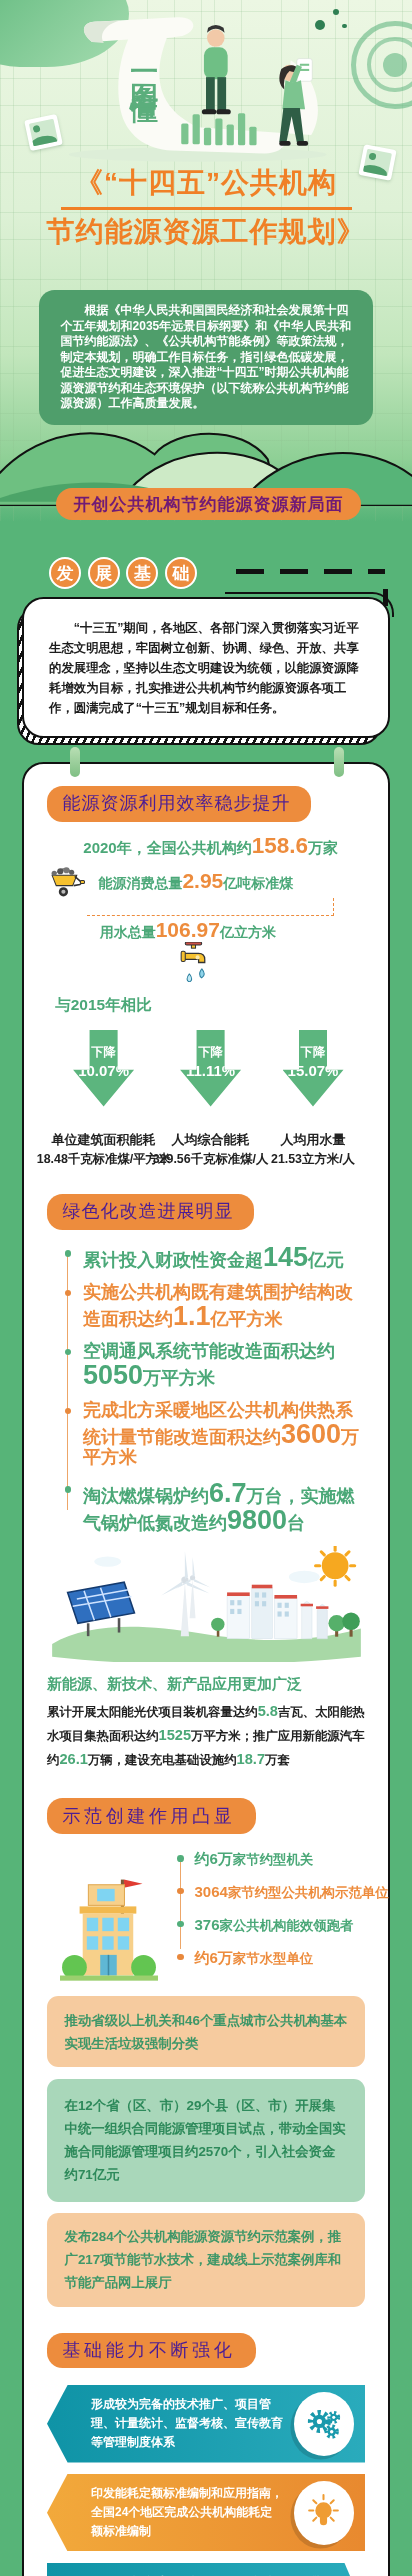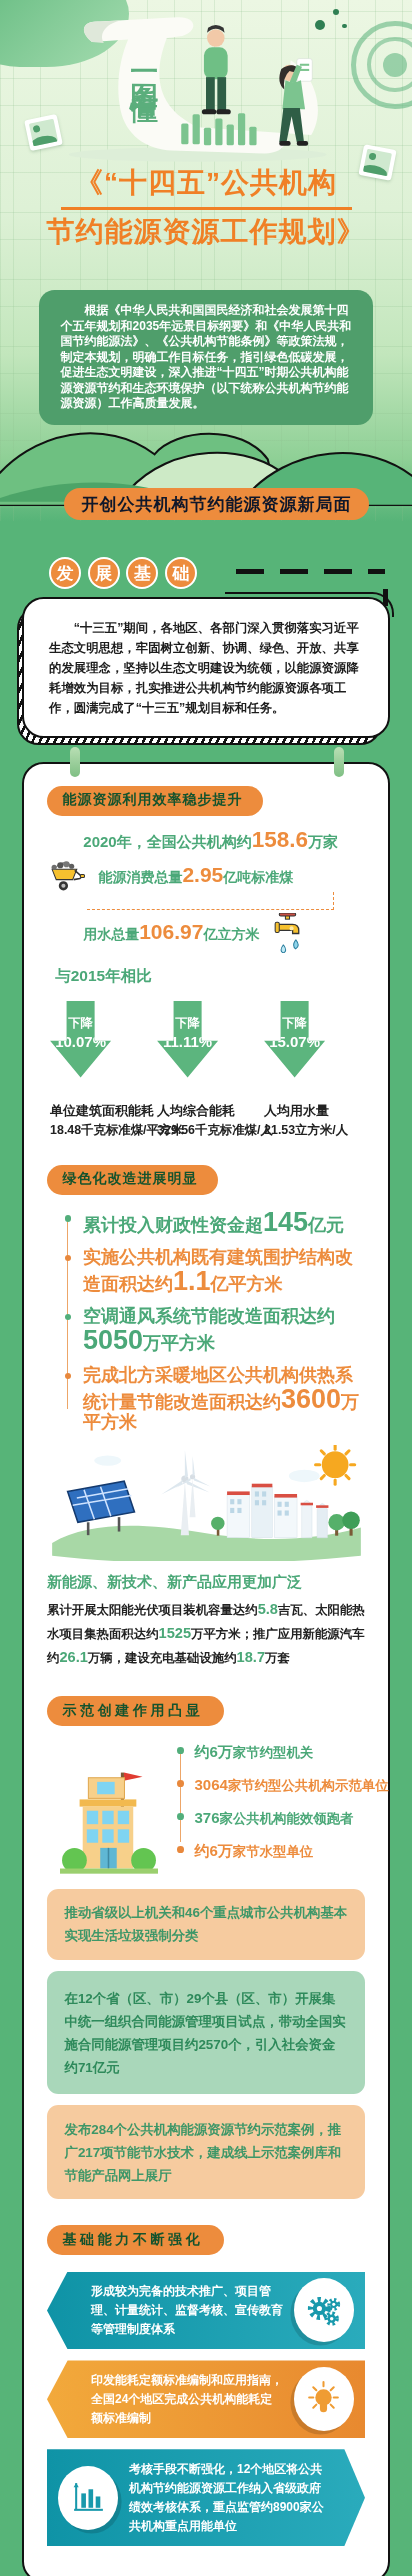--- a/index.html
+++ b/index.html
@@ -34,22 +34,22 @@
   .photo .pic::before{content:'';position:absolute;left:3.1px;top:3.1px;width:7.2px;height:7.2px;border-radius:50%;background:#4f9e6b;}
   .photo .pic::after{content:'';position:absolute;left:-3.1px;bottom:-5.2px;width:27px;height:13.4px;background:#4f9e6b;border-radius:50% 50% 0 0;}
   .photo1{left:27px;top:117px;transform:rotate(-12deg);}
   .photo2{left:361px;top:147px;transform:rotate(11deg);}
   .title{position:absolute;top:168px;left:0;width:100%;text-align:center;color:var(--title-orange);
     font-weight:800;font-size:28px;letter-spacing:1px;line-height:1.1;}
   .title .divider{width:291px;height:2.6px;background:var(--title-orange);margin:8.2px auto 7.2px;}
   .intro-box{position:absolute;top:290px;left:39px;width:334px;background:var(--green-deep);
     border-radius:15.5px;padding:13.4px 21.6px;color:#fff;font-size:12px;line-height:15.5px;font-weight:700;text-indent:2em;}
   .hills{position:absolute;top:382px;left:0;width:412px;height:124px;}
-  .banner-main{position:absolute;top:488px;left:64px;width:305px;height:32px;background:var(--orange);
-    border-radius:16.5px;color:#0f172a;font-size:17px;font-weight:800;letter-spacing:1px;
+  .banner-main{position:absolute;top:488px;left:56px;width:305px;height:32px;background:var(--orange);
+    border-radius:16.5px;color:#701a75;font-size:17px;font-weight:800;letter-spacing:1px;
     display:flex;align-items:center;justify-content:center;z-index:6;}
 
   
   .body{position:relative;padding-top:36px;z-index:2;}
   .sec-header{position:relative;width:var(--card-w);margin:0 auto;height:33px;}
   .sec-header .circles{position:absolute;left:27px;top:0;display:flex;}
   .char-circle{width:32px;height:32px;border-radius:50%;background:var(--orange);border:2.6px solid #fff;
     color:#fff;font-size:17px;font-weight:800;display:flex;align-items:center;justify-content:center;margin-right:6.7px;}
   .dash-decor{position:absolute;right:5.2px;top:12.4px;width:149px;height:4.6px;
     background:repeating-linear-gradient(90deg,#111 0 28px,transparent 28px 44px);}
@@ -62,33 +62,33 @@
   .card.hatch::after{content:'';position:absolute;top:-7.7px;right:-6.2px;width:46%;height:23px;
     border:2.1px solid #111;border-left:none;border-bottom:none;border-radius:0 21.6px 0 0;}
 
   .card-para{padding:18.5px 25px;font-size:12.4px;line-height:20px;font-weight:700;color:var(--ink);text-indent:2em;}
 
   
   .card2{margin-top:24px;padding:21.6px 23px 24px;}
   .card2::before,.card2::after{content:'';position:absolute;top:-17.5px;width:10.3px;height:30px;border-radius:5.2px;
     background:linear-gradient(180deg,#b9dfb4,#7fbf84);z-index:4;}
   .card2::before{left:46px;} .card2::after{right:44px;}
-  .pill{display:inline-block;background:var(--orange);border-radius:15.5px;color:#14532d;font-weight:700;
-    font-size:14px;padding:5.7px 20.6px 6.2px 15.5px;letter-spacing:1px;}
+  .pill{display:inline-block;background:var(--orange);border-radius:15.5px;color:#4c1d95;font-weight:400;
+    font-size:18px;padding:5.7px 20.6px 6.2px 15.5px;letter-spacing:1px;}
   .pill.wide{letter-spacing:3.6px;}
   .stat-line{margin:13.4px 0 0 9.3px;font-size:15px;text-align:center;}
   .seg-line{display:flex;align-items:center;}
   .row-energy{margin:7.2px 0 0 1px;}
   .row-energy .txt{font-size:14px;margin-left:13.4px;}
   .connector{height:17.5px;margin:1px 31px 0 40px;border-bottom:1px dashed var(--orange);border-right:1px dashed var(--orange);}
-  .row-water{margin:3.1px 24px 0 0;justify-content:center;}
+  .row-water{margin:3.1px 24px 0 0;justify-content:center;flex-direction:column;}
   .row-water .txt{font-size:14px;margin-right:12.4px;}
   .compare{margin:13.4px 0 0 8.2px;font-size:15.5px;font-weight:800;color:var(--green-t);}
   .decline-row{display:flex;justify-content:space-between;margin:13.4px 3.1px 0;}
-  .decline-col{width:107px;display:flex;flex-direction:column;align-items:flex-start;}
+  .decline-col{width:107px;display:flex;flex-direction:column;align-items:center;}
   .down-arrow{position:relative;width:61px;height:77px;background:#5cb57e;
     clip-path:polygon(27% 0,73% 0,73% 52%,100% 52%,50% 100%,0 52%,27% 52%);
     color:#fff;text-align:center;font-weight:800;}
   .down-arrow .w{display:block;margin-top:14.4px;font-size:12.4px;}
   .down-arrow .p{display:block;font-size:15px;margin-top:1px;}
   .decline-name{margin-top:24px;font-size:13px;font-weight:800;color:#222;white-space:nowrap;}
   .decline-val{margin-top:2.1px;font-size:12.4px;font-weight:800;color:#222;white-space:nowrap;}
   .pill-block{margin-top:26px;}
   .timeline{position:relative;margin:14.4px 0 0 17.5px;}
   .timeline .tl-line{position:absolute;left:2.6px;top:8.2px;bottom:24px;width:1px;background:#eda668;}
@@ -283,20 +283,21 @@
       </div>
 
       <div class="pill-block"><div class="pill">绿色化改造进展明显</div></div>
 
       <div class="timeline">
         <div class="tl-line"></div>
         <div class="t-item"><span class="dot g"></span><span><span class="sg-g">累计投入财政性资金超</span><span class="sg-gn">145</span><span class="sg-g">亿元</span></span></div>
         <div class="t-item"><span class="dot o"></span><span><span class="sg-o">实施公共机构既有建筑围护结构改造面积达约</span><span class="sg-on">1.1</span><span class="sg-o">亿平方米</span></span></div>
         <div class="t-item"><span class="dot g"></span><span><span class="sg-g">空调通风系统节能改造面积达约</span><span class="sg-gn">5050</span><span class="sg-g">万平方米</span></span></div>
         <div class="t-item"><span class="dot o"></span><span><span class="sg-o">完成北方采暖地区公共机构供热系统计量节能改造面积达约</span><span class="sg-on">3600</span><span class="sg-o">万平方米</span></span></div>
+        <div class="t-item"><span class="dot g"></span><span><span class="sg-g">淘汰燃煤锅炉约</span><span class="sg-gn">6.7</span><span class="sg-g">万台，实施燃气锅炉低氮改造约</span><span class="sg-gn">9800</span><span class="sg-g">台</span></span></div>
       </div>
 
       <svg class="illo2" width="319" height="116" viewBox="0 0 620 225">
         <circle cx="560" cy="38" r="26" fill="#f6a820"></circle>
         <g stroke="#f6a820" stroke-width="6" stroke-linecap="round">
           <line x1="560" y1="0" x2="560" y2="8"></line>
             <line x1="560" y1="68" x2="560" y2="76"></line>
           <line x1="522" y1="38" x2="530" y2="38"></line>
             <line x1="590" y1="38" x2="598" y2="38"></line>
           <line x1="533" y1="11" x2="539" y2="17"></line>

